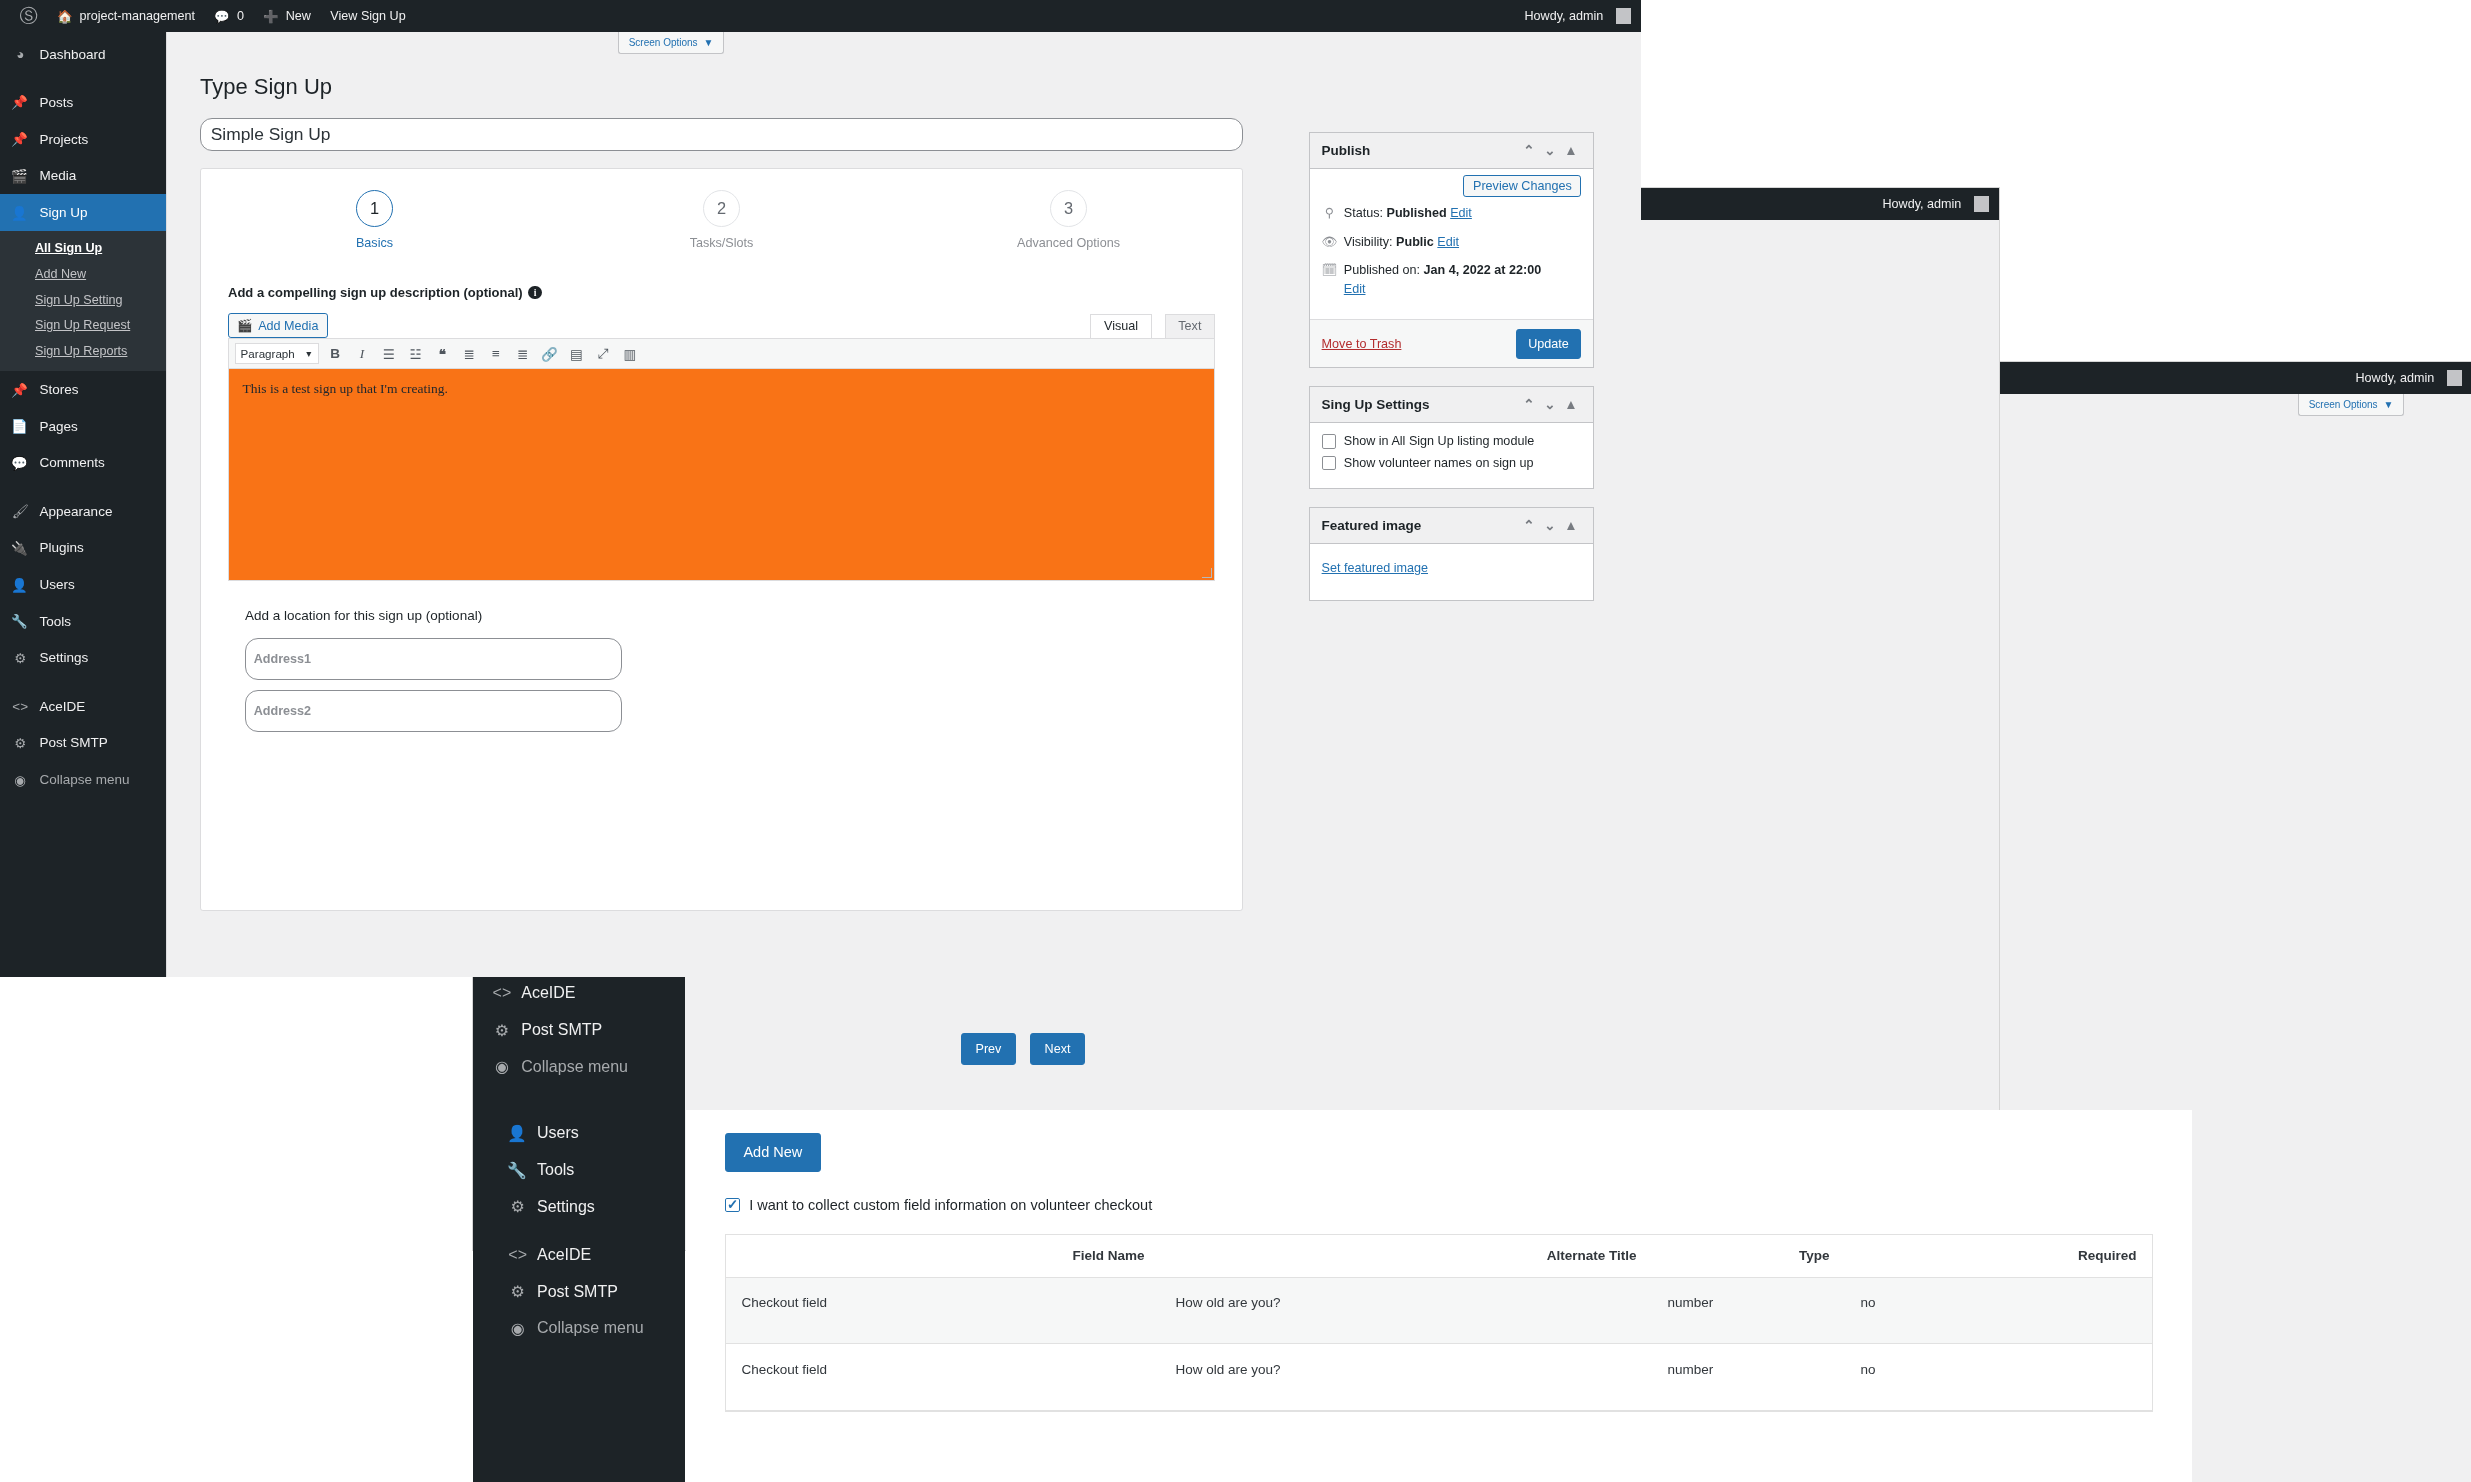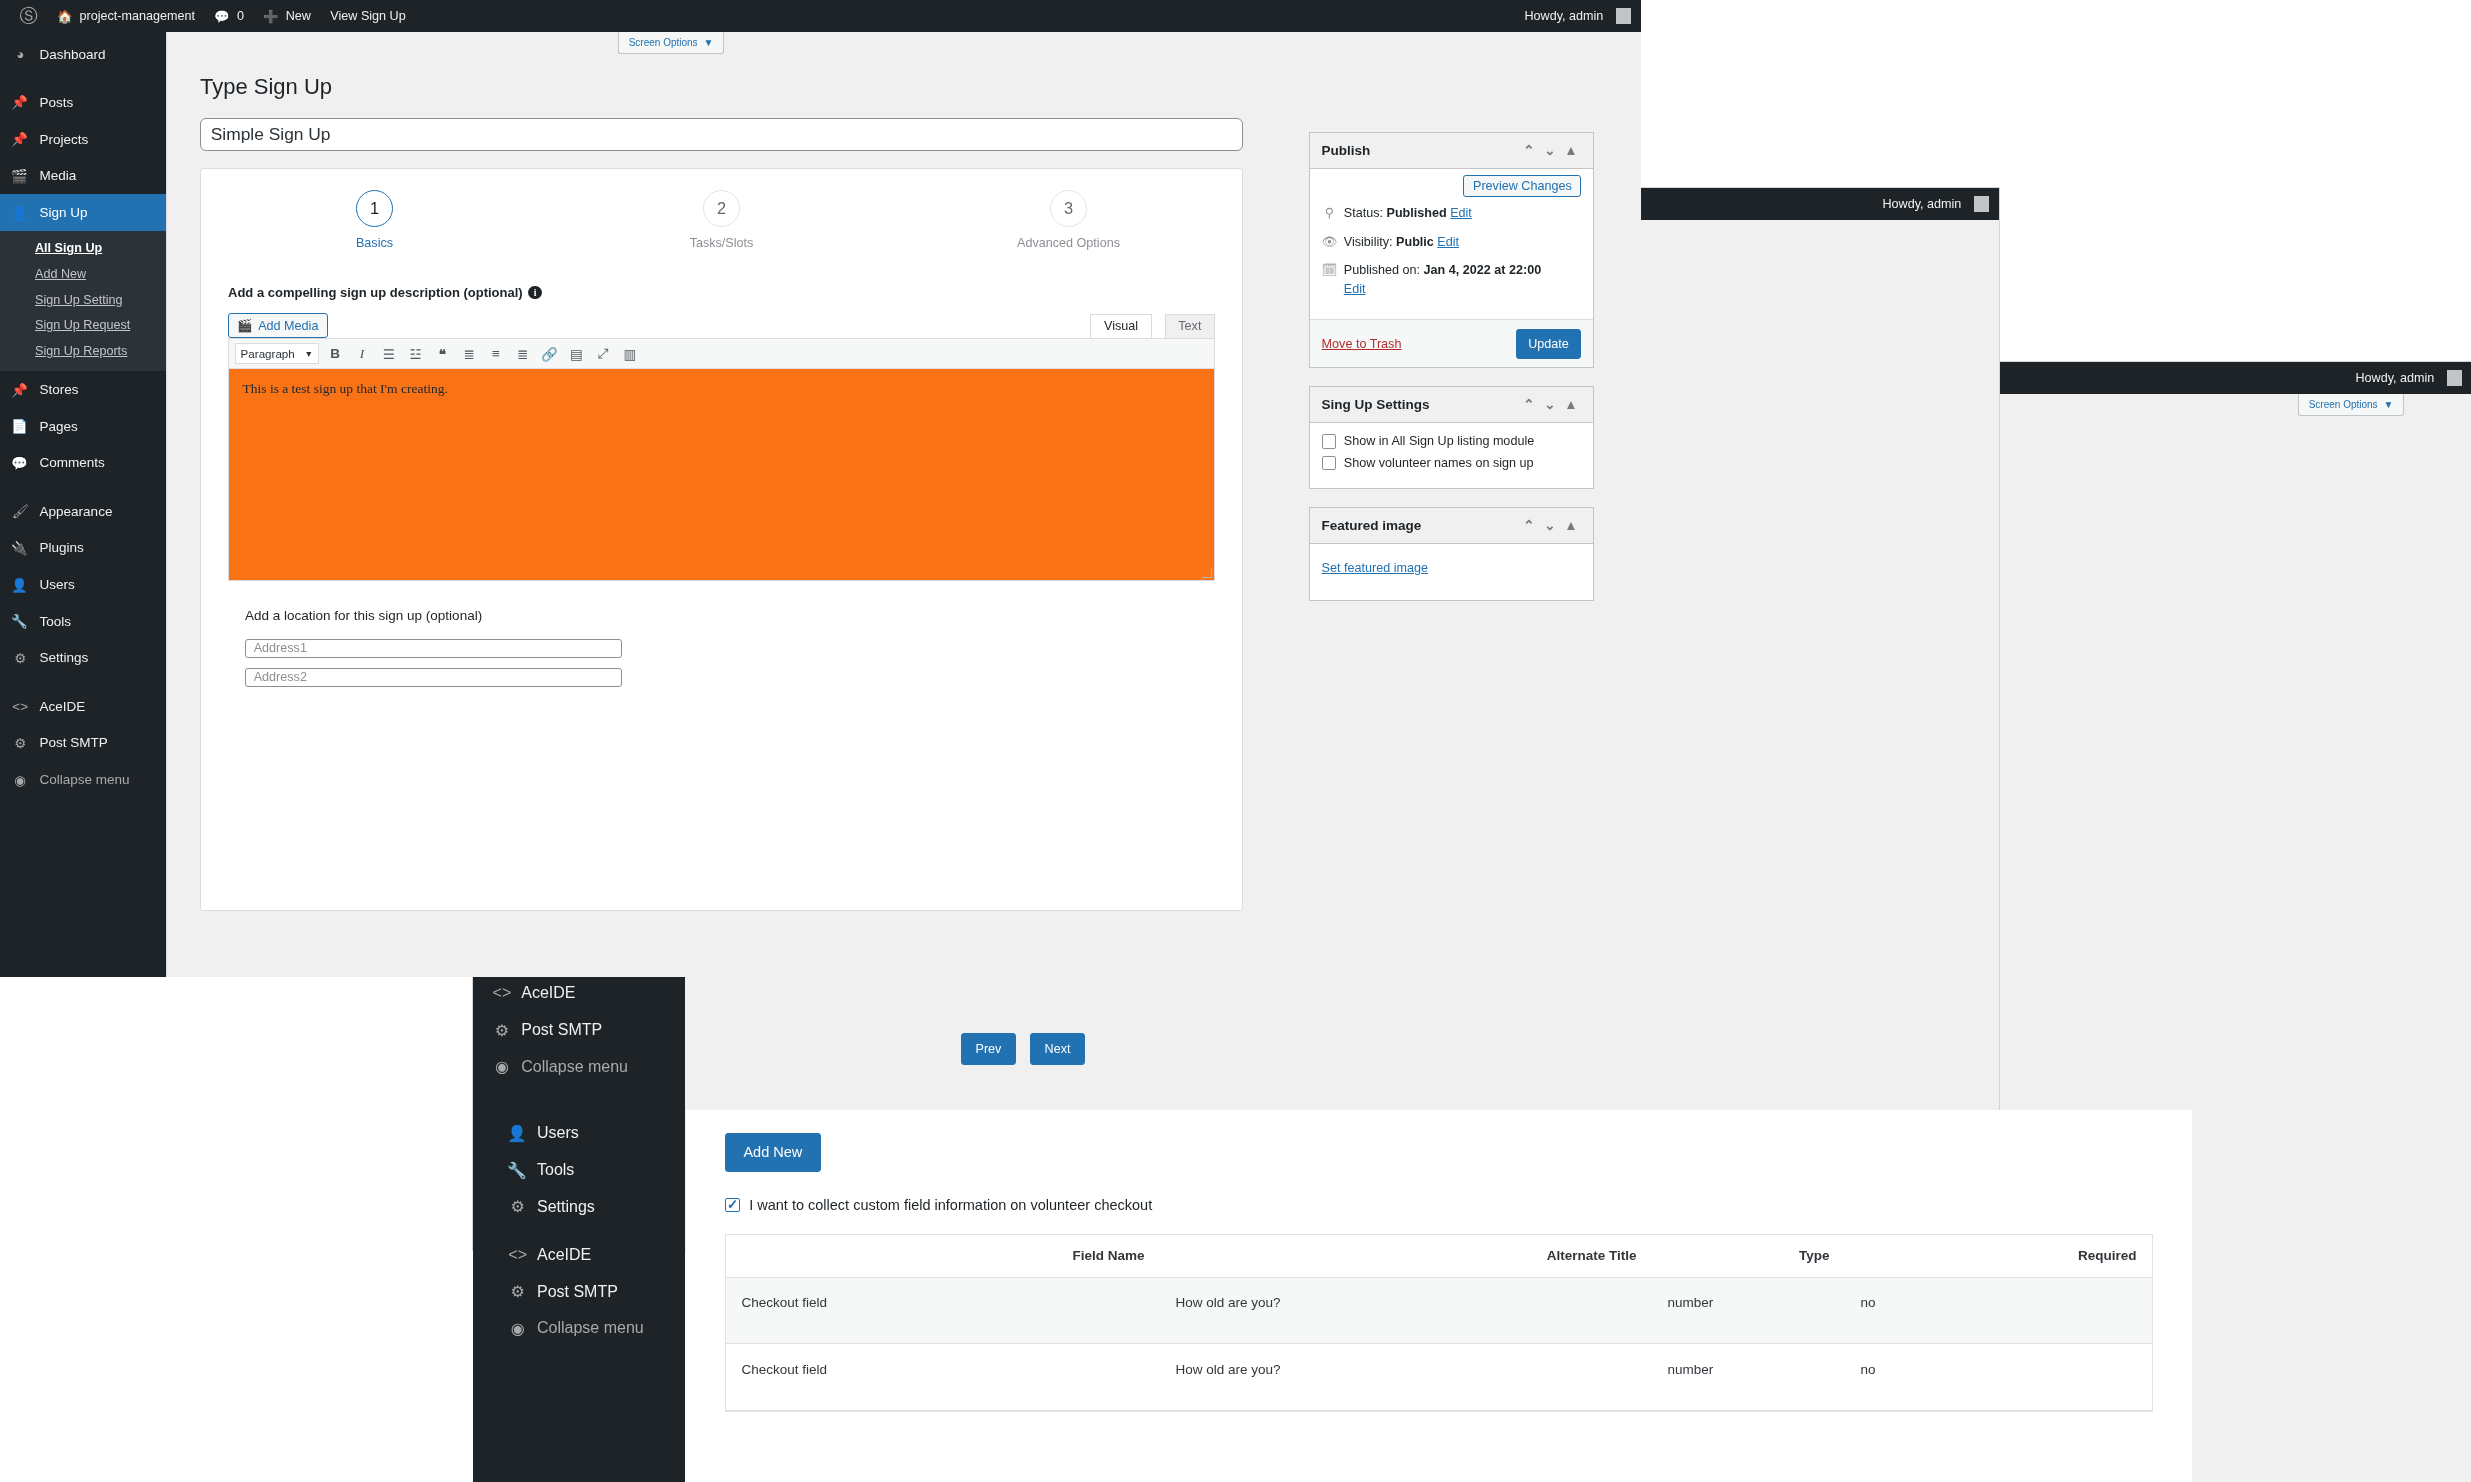--- a/index.html
+++ b/index.html
@@ -110,21 +110,21 @@
     padding: 4.8px 9.7px;
     display: inline-flex;
     gap: 5.8px;
     align-items: center;
   }
   .title-input {
     width: 100%;
     font-size: 17.4px;
     padding: 5.8px 9.7px;
     border: 1px solid #8c8f94;
-    border-radius: 6px;
+    border-radius: 12px;
     background: #fff;
     color: #2c3338;
     outline: none;
     height: 33px;
     font-family: "Liberation Sans", sans-serif;
   }
   .permalink-row {
     font-size: 12.6px;
     color: #1d2327;
     margin-top: 8.7px;
@@ -249,28 +249,29 @@
   }
   .editor-resize {
     position: absolute; right: 1.9px; bottom: 1.9px;
     width: 9.7px; height: 9.7px;
     border-right: 1.9px solid #b4b9be;
     border-bottom: 1.9px solid #b4b9be;
   }
 
   .txt-input {
     border: 1px solid #8c8f94;
-    border-radius: 3px;
+    border-radius: 13px;
     background: #fff;
     font-size: 12.6px;
     padding: 4.8px 7.7px;
     color: #2c3338;
-    height: 19px;
+    height: 42px;
     outline: none;
     font-family: "Liberation Sans", sans-serif;
+    font-weight: bold;
   }
   .txt-input::placeholder { color: #8c8f94; }
 
   .btn-primary {
     background: #2271b1;
     border: 1px solid #2271b1;
     color: #fff;
     font-size: 12.6px;
     border-radius: 2.9px;
     padding: 3.9px 11.6px;

